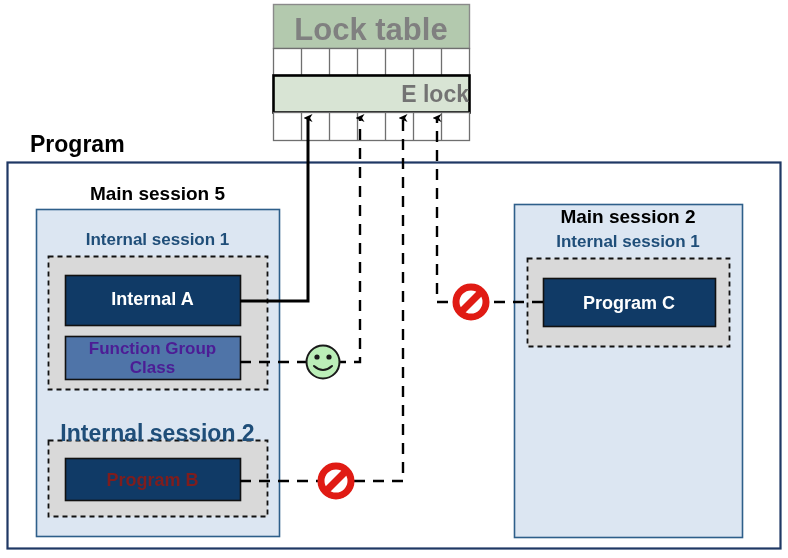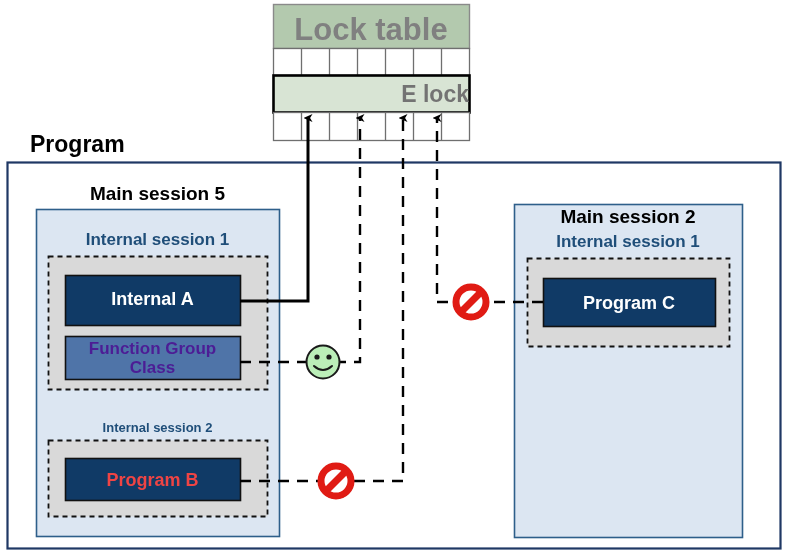--- a/index.html
+++ b/index.html
@@ -102,23 +102,23 @@
 
 <div class="lbl" style="left:36px;top:183px;width:243px;text-align:center;font-size:19px;color:#000;">Main session 5</div>
 
 <div class="lbl" style="left:48px;top:230px;width:219px;text-align:center;font-size:17px;color:#1f4e79;">Internal session 1</div>
 
 <div class="lbl" style="left:65px;top:289px;width:175px;text-align:center;font-size:18px;color:#fff;">Internal A</div>
 
 <div class="lbl" style="left:65px;top:339px;width:175px;text-align:center;font-size:17px;line-height:19px;color:#4c1d95;white-space:pre;">Function Group
 Class</div>
 
-<div class="lbl" style="left:48px;top:420px;width:219px;text-align:center;font-size:13px;color:#1f4e79;">Internal session 2</div>
+<div class="lbl" style="left:48px;top:420px;width:219px;text-align:center;font-size:23px;color:#1f4e79;">Internal session 2</div>
 
-<div class="lbl" style="left:65px;top:470px;width:175px;text-align:center;font-size:18px;color:#ef4444;">Program B</div>
+<div class="lbl" style="left:65px;top:470px;width:175px;text-align:center;font-size:18px;color:#7f1d1d;">Program B</div>
 
 <div class="lbl" style="left:514px;top:182px;width:228px;text-align:center;font-size:19px;color:#000;margin-top:24px;">Main session 2</div>
 
 <div class="lbl" style="left:527px;top:232px;width:202px;text-align:center;font-size:17px;color:#1f4e79;">Internal session 1</div>
 
 <div class="lbl" style="left:543px;top:293px;width:172px;text-align:center;font-size:18px;color:#fff;">Program C</div>
 
 </div>
 
 </body></html>

